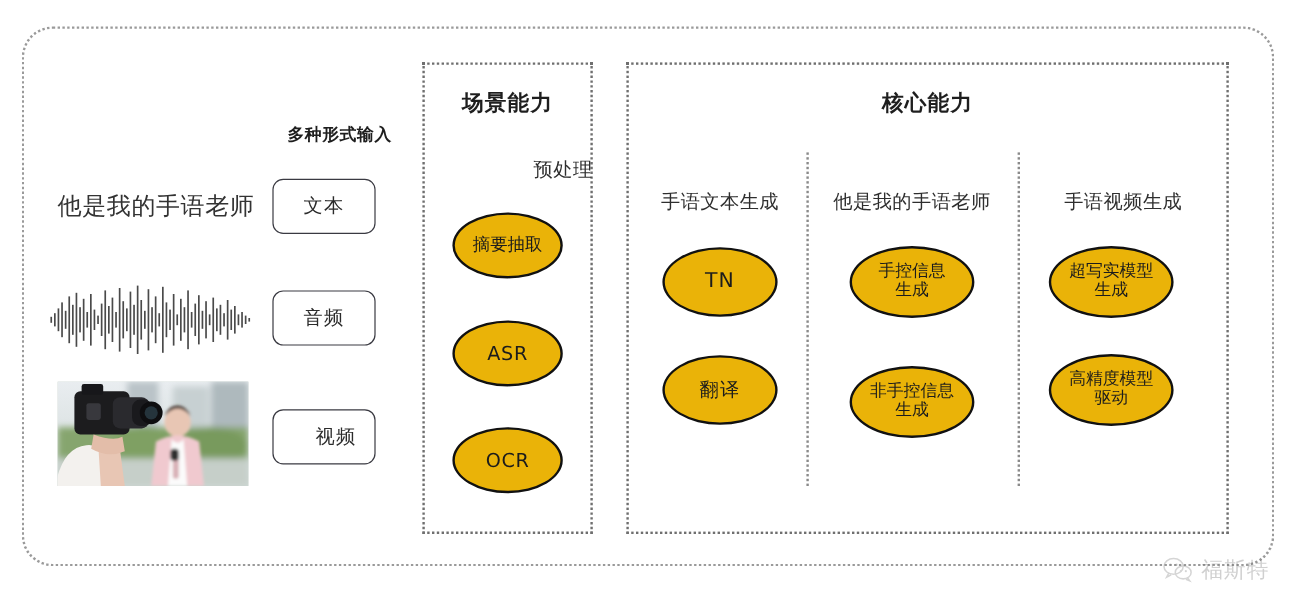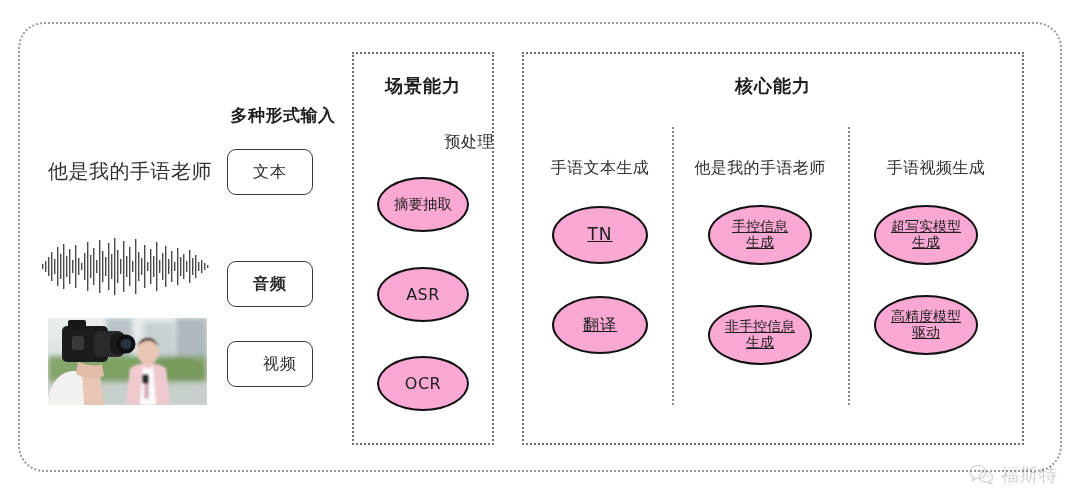--- a/index.html
+++ b/index.html
@@ -41,21 +41,21 @@
     letter-spacing:1px;
     color:#1e1e1e;
   }
 
   
   #input-heading{
     position:absolute;
     left:218px; top:104px;
     width:130px;
     text-align:center;
-    font-size:17px;
+    font-size:14px;
     font-weight:bold;
     color:#1e1e1e;
     letter-spacing:0.5px;
   }
 
   #sample-sentence{
     position:absolute;
     left:46px; top:158px;
     width:168px;
     text-align:center;
@@ -91,40 +91,40 @@
     background:#fff;
     display:flex;
     align-items:center;
     justify-content:center;
     font-size:16px;
     color:#2b2b2b;
     letter-spacing:1px;
     text-align:center;
   }
   #btn-text  { top:149px; }
-  #btn-audio { top:261px;font-weight:bold; }
+  #btn-audio { top:242px; }
   #btn-video { top:341px;padding-left:20px; }
 
   
   #scene-subtitle{
     position:absolute;
     left:352px; top:132px;
     width:142px;
     text-align:right;
     font-size:16px;
     color:#2e2e2e;
     letter-spacing:0.5px;
   }
 
   
   .node{
     position:absolute;
     border:2.4px solid #111;
     border-radius:50%;
-    background:#f9a8d4;
+    background:#eab308;
     display:flex;
     align-items:center;
     justify-content:center;
     text-align:center;
     line-height:1.12;
     color:#1c1c1c;
   }
   .node span{ display:block; padding:0 4px; }
 
   .node-scene{
@@ -155,21 +155,20 @@
     letter-spacing:0.4px;
     white-space:nowrap;
   }
   #core-title-1{ left:528px; width:144px; }
   #core-title-2{ left:674px; width:172px; }
   #core-title-3{ left:850px; width:172px; }
 
   .node-core{
     width:96px; height:58px;
     font-size:14px;
-    text-decoration:underline;
   }
   .node-core.wide{ width:104px; height:60px; }
 
   #node-tn        { left:552px; top:206px; font-size:17px; letter-spacing:1px; }
   #node-translate { left:552px; top:296px; font-size:16px; letter-spacing:1px;text-align:right; }
   #node-manual    { left:708px; top:205px; width:104px; height:60px; }
   #node-nonmanual { left:708px; top:305px; width:104px; height:60px; }
   #node-photoreal { left:874px; top:205px; width:104px; height:60px; }
   #node-hqdrive   { left:874px; top:295px; width:104px; height:60px; }
 

